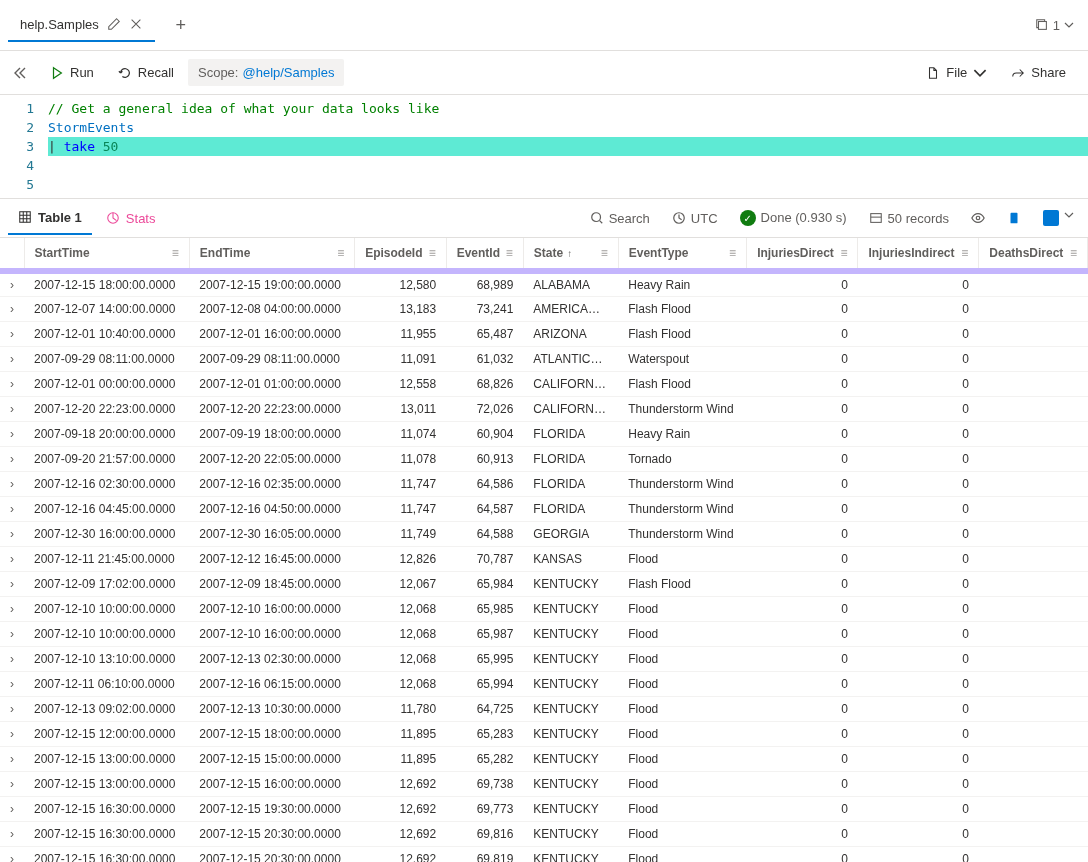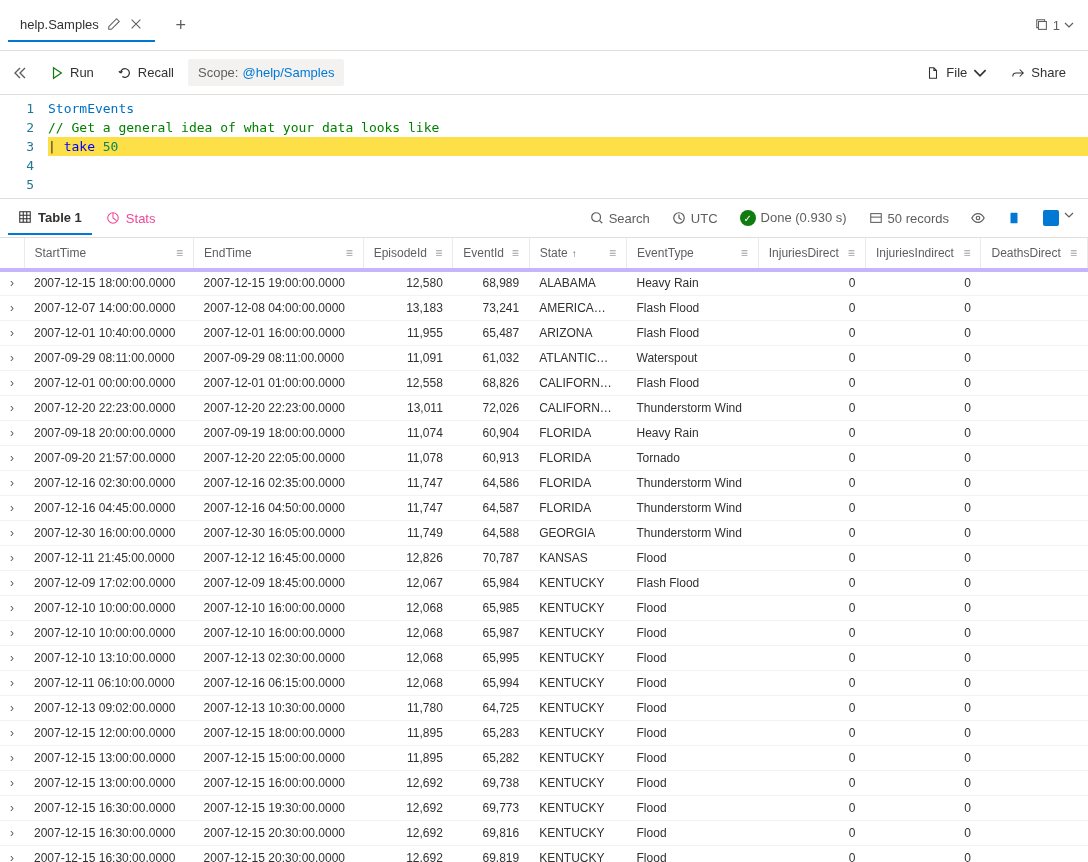--- a/index.html
+++ b/index.html
@@ -27,35 +27,35 @@
 
 .editor { display: flex; font-family: Consolas, monospace; font-size: 13px; line-height: 19px; padding: 4px 0; }
 .gutter { width: 48px; text-align: right; color: #237893; padding-right: 14px; user-select: none; }
 .code-lines { flex: 1; }
 .code-line { white-space: pre; }
 .tok-comment { color: #008000; }
 .tok-table { color: #0070c1; }
 .tok-op { color: #0000ff; }
 .tok-num { color: #098658; }
 .tok-pipe { color: #323130; }
-.line-highlight { background: #fde047; }
+.line-highlight { background: #5eead4; }
 
 
 .results-bar { display: flex; align-items: center; height: 40px; border-top: 1px solid #e1dfdd; border-bottom: 1px solid #e1dfdd; padding: 0 8px; gap: 4px; }
 .res-tab { display: flex; align-items: center; gap: 6px; padding: 8px 10px; cursor: pointer; color: #ec4899; }
 .res-tab.active { border-bottom: 2px solid #0078d4; color: #323130; font-weight: 600; align-items: center; }
 .res-right { margin-left: auto; display: flex; align-items: center; gap: 10px; }
 .res-item { display: flex; align-items: flex-start; gap: 5px; color: #605e5c; cursor: pointer; padding: 4px 6px; }
 .status-ok { width: 16px; height: 16px; background: #107c10; border-radius: 50%; display: inline-flex; align-items: center; justify-content: center; color: #fff; font-size: 10px; }
 .blue-box { width: 16px; height: 16px; background: #0078d4; border-radius: 2px; }
 
 
 .data-table-wrap { flex: 1; overflow: auto; }
 table { border-collapse: collapse; width: 100%; font-size: 12px; }
-thead th { text-align: left; font-weight: 400; color: #605e5c; padding: 8px 10px; border-bottom: 4px solid #c4b5fd; border-right: 1px solid #edebe9; position: sticky; top: 0; background: #fff; white-space: nowrap; }
+thead th { text-align: left; font-weight: 700; color: #605e5c; padding: 8px 10px; border-bottom: 6px solid #c4b5fd; border-right: 1px solid #edebe9; position: sticky; top: 0; background: #fff; white-space: nowrap; }
 thead th .col-wrap { display: flex; align-items: center; gap: 4px; }
 thead th .menu-ic { margin-left: auto; color: #a19f9d; cursor: pointer; }
 tbody td { padding: 4px 10px; border-bottom: 1px solid #f3f2f1; white-space: nowrap; }
 tbody tr { height: 25px; }
 .expand-cell { width: 22px; text-align: center; color: #605e5c; cursor: pointer; }
 .num-cell { text-align: right; }
 .sort-ic { font-size: 10px; }
 </style>
 </head>
 <body>
@@ -132,22 +132,22 @@
 
 <div class="editor">
   <div class="gutter" id="gutter">
       <div>1</div>
       <div>2</div>
       <div>3</div>
       <div>4</div>
       <div>5</div>
     </div>
   <div class="code-lines" id="code-lines">
+      <div class="code-line"><span class="tok-comment">// Get a general idea of what your data looks like</span></div>
       <div class="code-line"><span class="tok-table">StormEvents</span></div>
-      <div class="code-line"><span class="tok-comment">// Get a general idea of what your data looks like</span></div>
       <div class="code-line line-highlight"><span class="tok-pipe">| </span><span class="tok-op">take </span><span class="tok-num">50</span></div>
       <div class="code-line"> </div>
       <div class="code-line"> </div>
     </div>
 </div>
 
 <div class="results-bar">
   <div class="res-tab active">
     <svg width="14" height="14" viewBox="0 0 16 16" fill="none" stroke="currentColor" stroke-width="1.2">
         <rect x="2" y="2" width="12" height="12"></rect>

